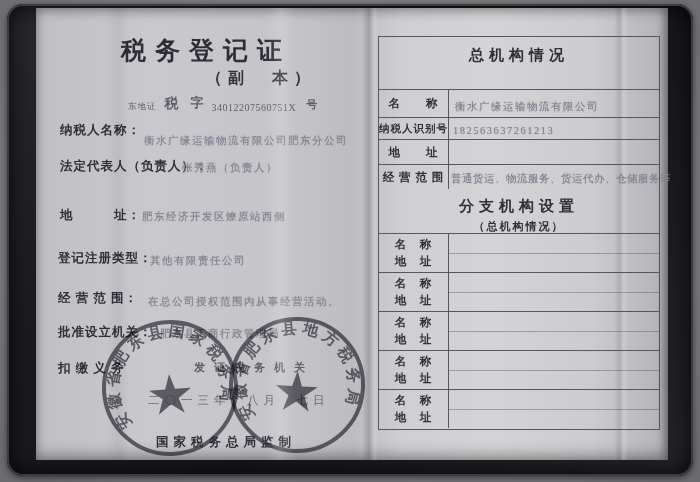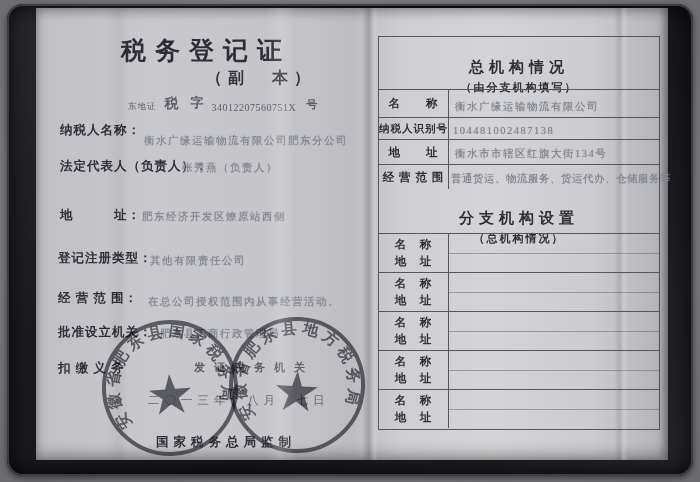--- a/index.html
+++ b/index.html
@@ -40,21 +40,21 @@
   .l-footer{position:absolute;left:120px;top:426px;width:240px;font-size:12.5px;
     font-weight:bold;letter-spacing:5px;color:#2f2f38;}
   .stamp{position:absolute;width:150px;height:150px;mix-blend-mode:multiply;opacity:.85;}
   .stamp-l{left:59px;top:305px;transform:rotate(-4deg);}
   .stamp-r{left:186px;top:302px;transform:rotate(3deg);}
 
   
   .rtable{position:absolute;left:342px;top:28px;width:280px;height:392px;
     border:1px solid #56565e;}
   .sect-head{position:absolute;left:0;width:100%;text-align:center;color:#2f2f38;}
-  .sect-title{font-size:15px;font-weight:bold;letter-spacing:5px;margin-top:12px;}
+  .sect-title{font-size:15px;font-weight:bold;letter-spacing:5px;}
   .sect-sub{font-size:11px;font-weight:bold;letter-spacing:2px;margin-top:3px;}
   .rrow{position:absolute;left:0;width:280px;border-top:1px solid #56565e;box-sizing:border-box;}
   .rlab{position:absolute;left:0;top:0;width:70px;height:100%;box-sizing:border-box;
     border-right:1px solid #56565e;display:flex;align-items:center;justify-content:center;
     font-size:11.5px;font-weight:bold;color:#2f2f38;letter-spacing:1px;text-align:center;}
   .rval{position:absolute;left:76px;bottom:3px;}
   .pair{position:absolute;left:0;width:280px;border-top:1px solid #56565e;box-sizing:border-box;}
   .pair .plab{position:absolute;left:0;top:0;width:70px;height:100%;box-sizing:border-box;
     border-right:1px solid #56565e;display:flex;flex-direction:column;justify-content:space-around;
     align-items:center;font-size:11.5px;font-weight:bold;color:#2f2f38;letter-spacing:1px;padding:2px 0;}
@@ -138,34 +138,32 @@
         </g>
       </svg>
 
       <div class="l-footer">国家税务总局监制</div>
     </div>
 
     <div class="rtable">
 
       <div class="sect-head" style="top:9px;">
         <div class="sect-title">总机构情况</div>
-        <div class="sect-sub">（由分支机构填写）</div>
       </div>
 
       <div class="rrow" style="top:52px;height:28px;">
         <div class="rlab">名　　称</div>
         <div class="rval typed">衡水广缘运输物流有限公司</div>
       </div>
       <div class="rrow" style="top:80px;height:22px;">
         <div class="rlab" style="font-size:10.5px;">纳税人识别号</div>
-        <div class="rval typed" style="left:74px;">104481002487138</div>
+        <div class="rval typed" style="left:74px;">182563637261213</div>
       </div>
       <div class="rrow" style="top:102px;height:25px;">
         <div class="rlab">地　　址</div>
-        <div class="rval typed">衡水市市辖区红旗大街134号</div>
       </div>
       <div class="rrow" style="top:127px;height:25px;">
         <div class="rlab">经 营 范 围</div>
         <div class="rval typed" style="left:72px;letter-spacing:.5px;">普通货运、物流服务、货运代办、仓储服务等</div>
       </div>
 
       <div class="sect-head" style="top:160px;">
         <div class="sect-title">分支机构设置</div>
         <div class="sect-sub">（总机构情况）</div>
       </div>

